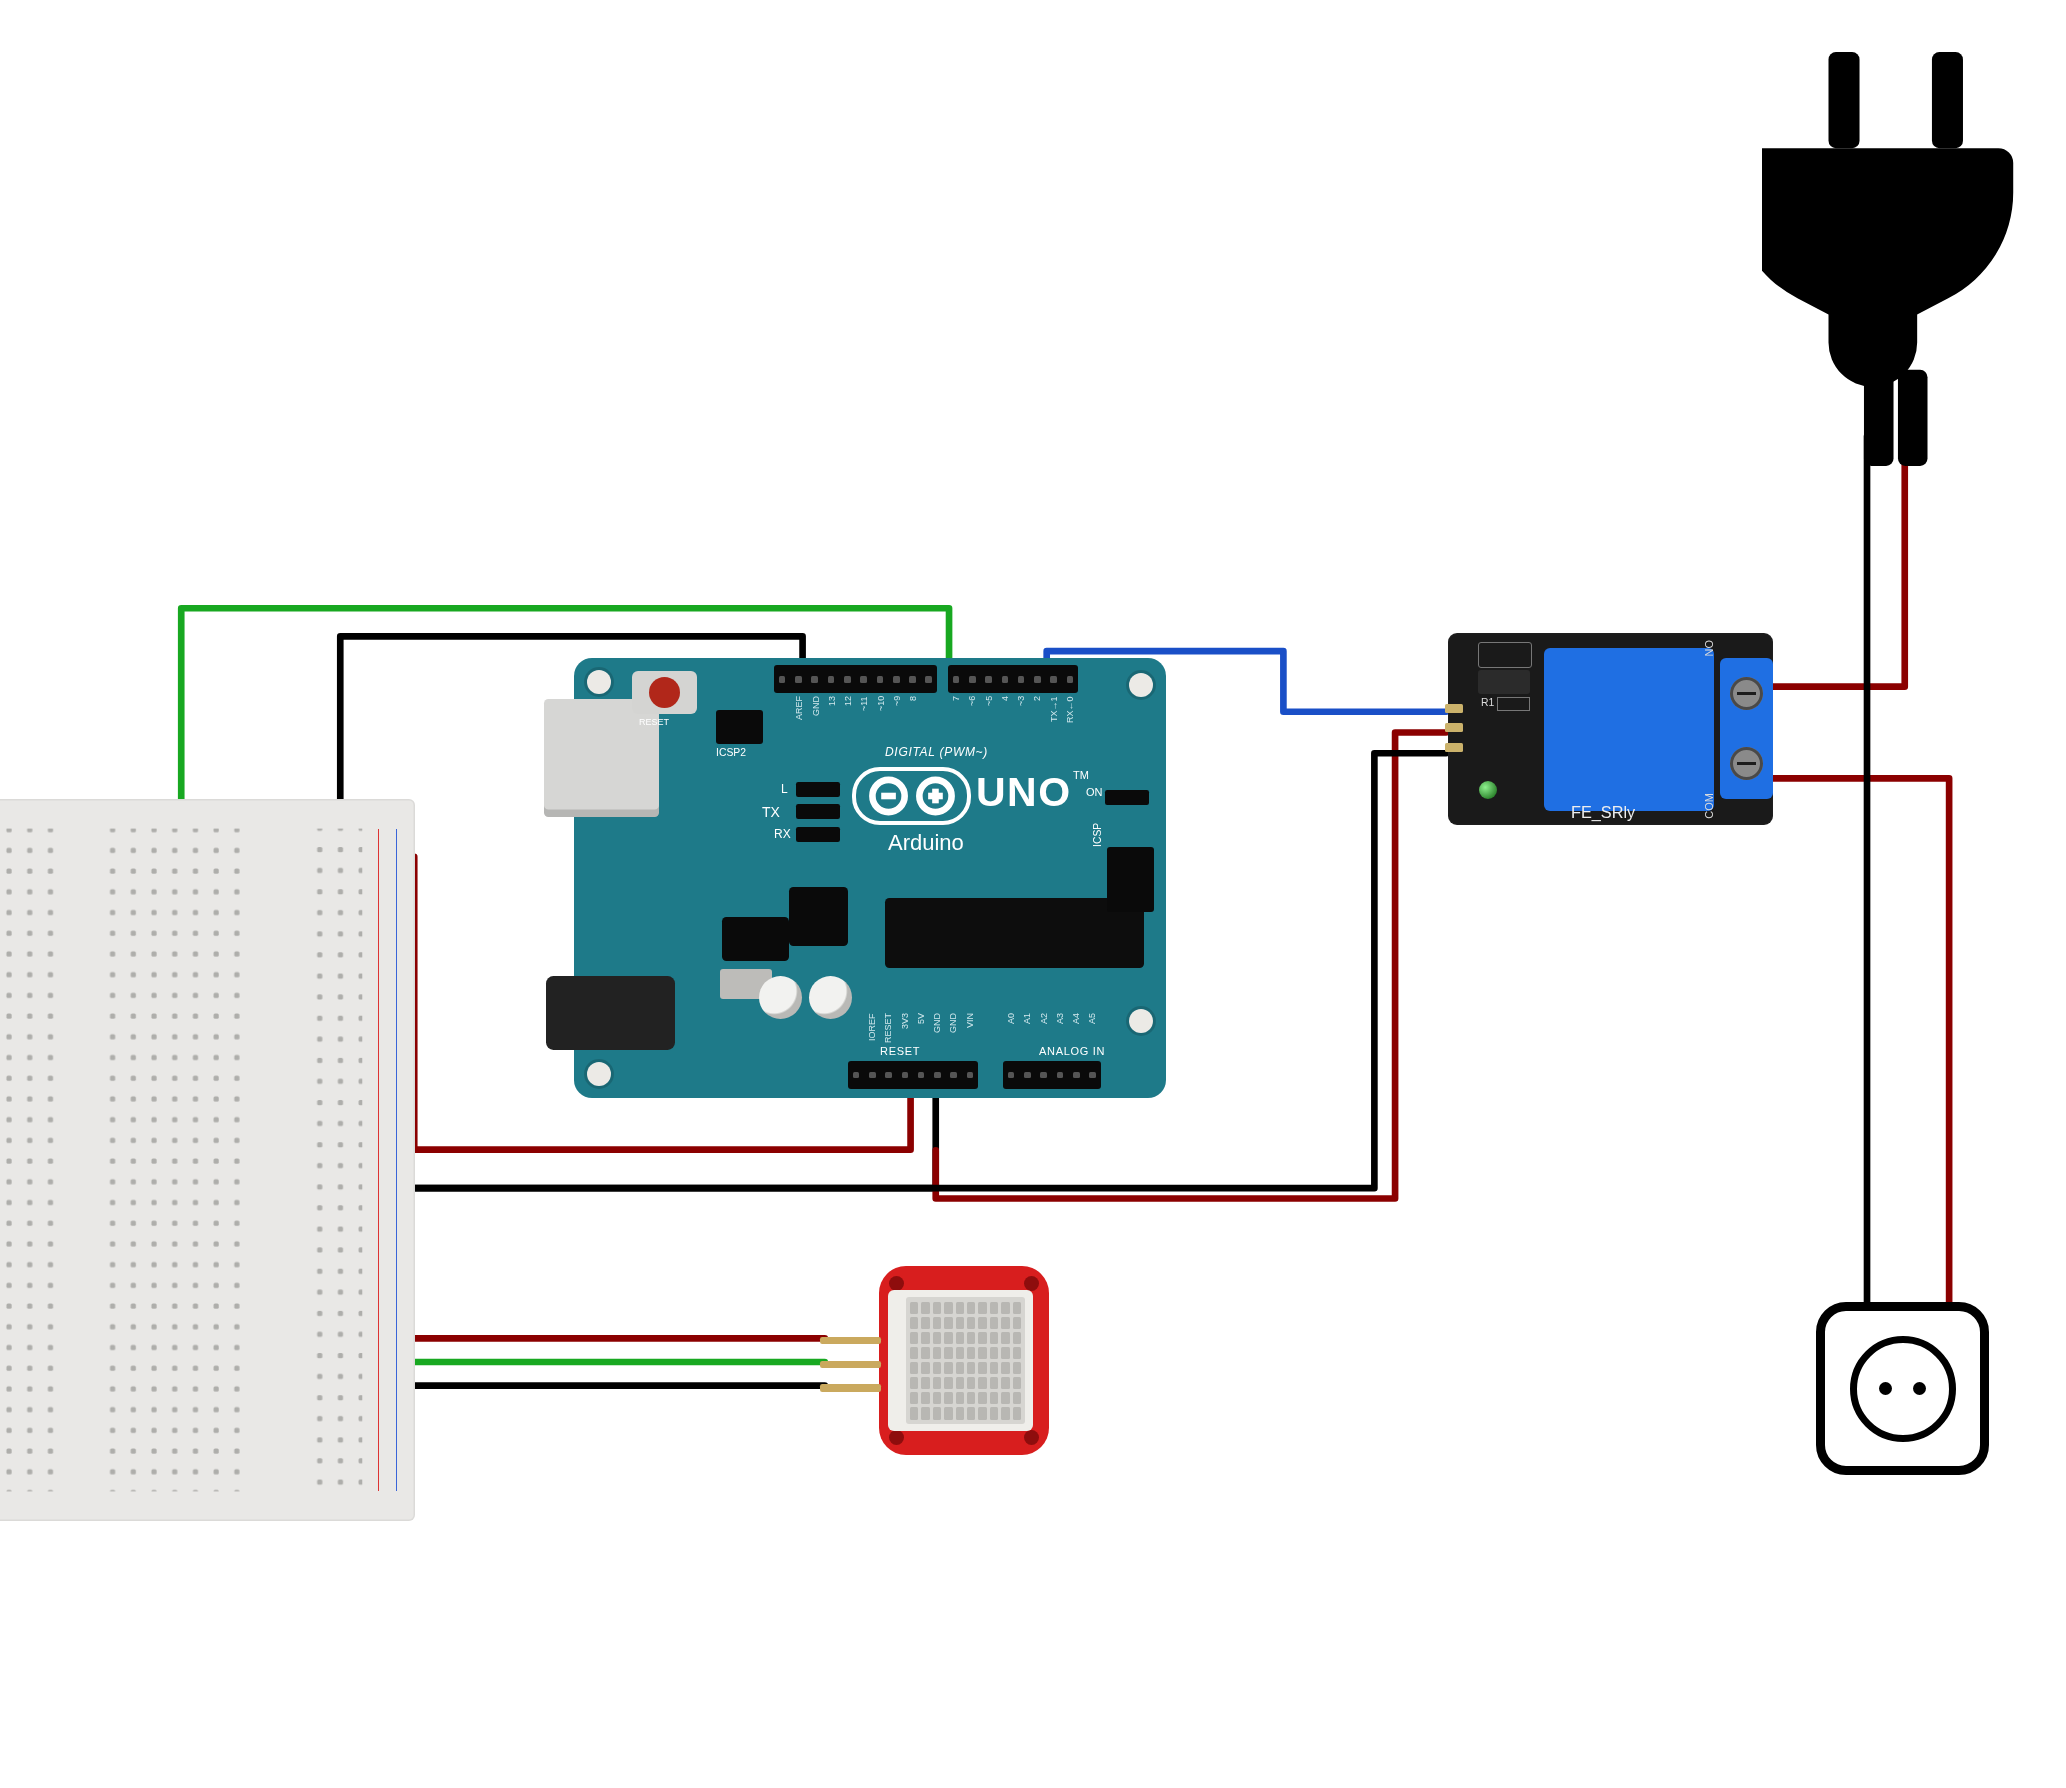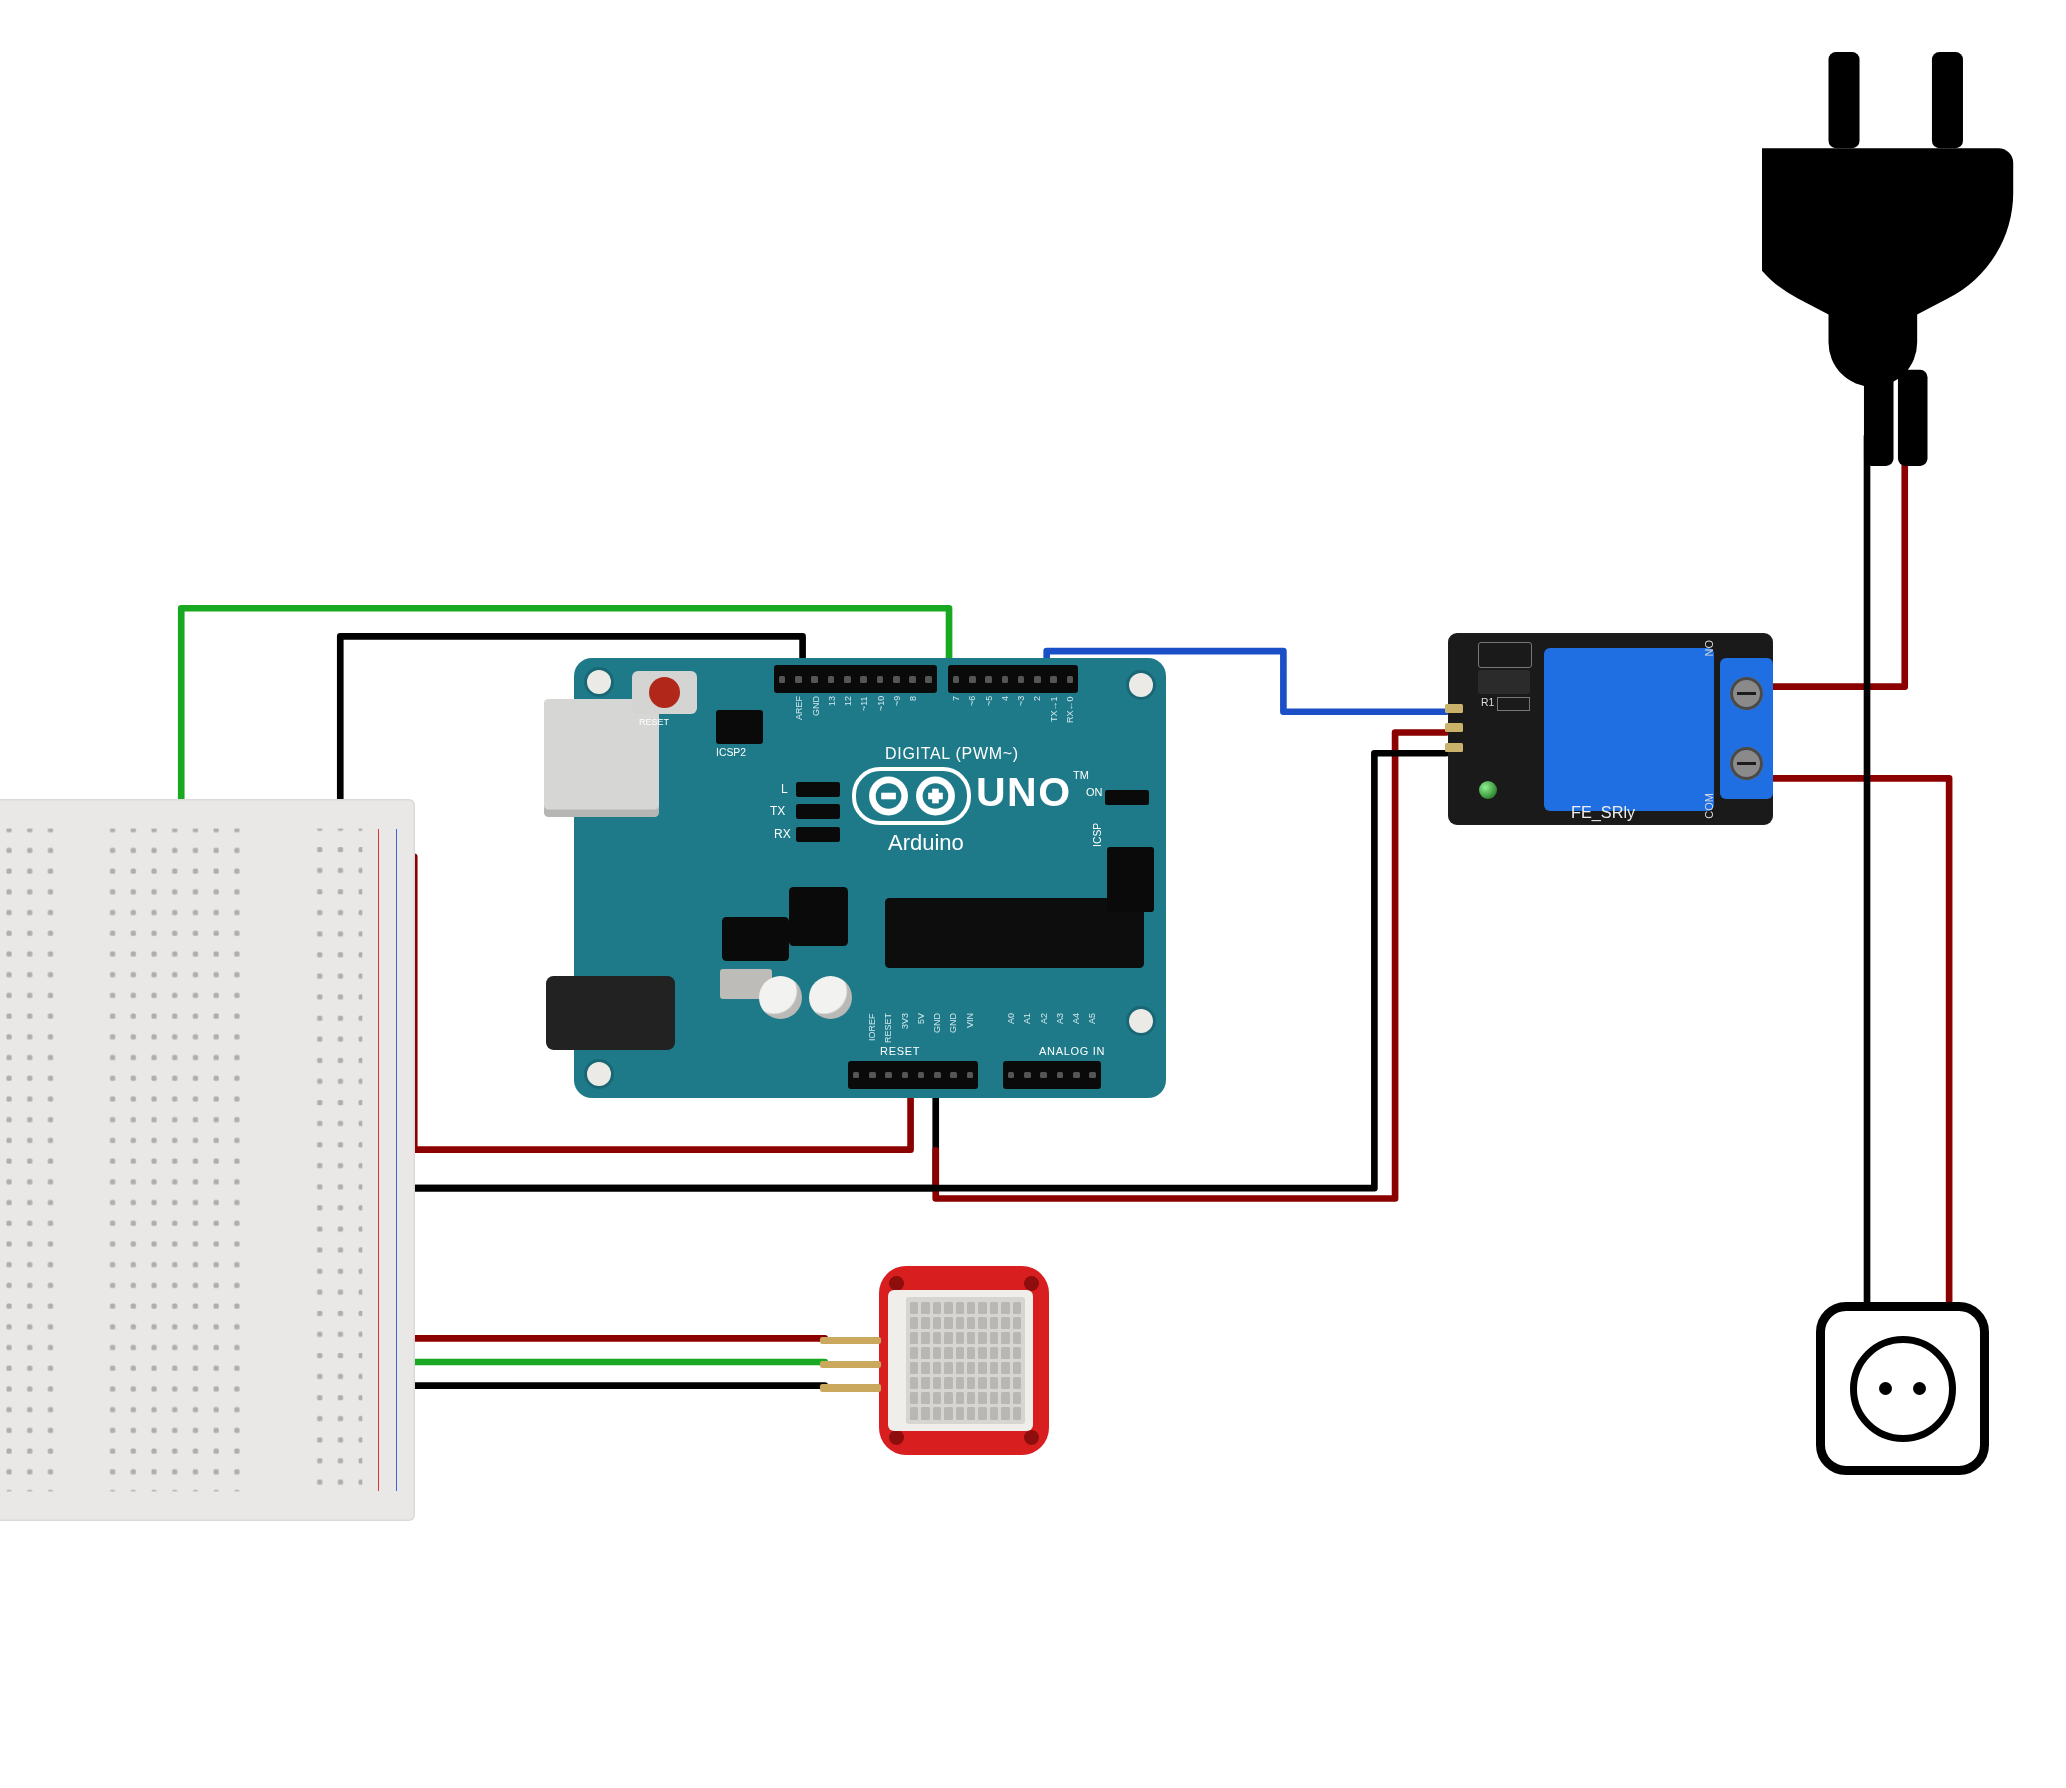--- a/index.html
+++ b/index.html
@@ -257,25 +257,25 @@
     <div class="pinlabel-row" style="left:374px;top:38px;">
       <span class="pinlabel">7</span>
       <span class="pinlabel">~6</span>
       <span class="pinlabel">~5</span>
       <span class="pinlabel">4</span>
       <span class="pinlabel">~3</span>
       <span class="pinlabel">2</span>
       <span class="pinlabel">TX→1</span>
       <span class="pinlabel">RX←0</span>
     </div>
-    <div class="t" style="left:311px;top:87px;font-size:16px;letter-spacing:0.7px;">DIGITAL (PWM~)</div>
+    <div class="t" style="left:311px;top:87px;font-size:12px;letter-spacing:0.7px;font-style:italic;">DIGITAL (PWM~)</div>
 
     <div style="position:absolute;left:222px;top:124px;width:44px;height:15px;background:#0a0a0a;border-radius:2.2px;"></div>
     <div class="t" style="left:207px;top:124px;font-size:12px;">L</div>
-    <div class="t" style="left:188px;top:146px;font-size:12px;margin-left:8px;">TX</div>
+    <div class="t" style="left:188px;top:146px;font-size:14px;">TX</div>
     <div style="position:absolute;left:222px;top:146px;width:44px;height:15px;background:#0a0a0a;border-radius:2.2px;"></div>
     <div class="t" style="left:200px;top:169px;font-size:12px;">RX</div>
     <div style="position:absolute;left:222px;top:169px;width:44px;height:15px;background:#0a0a0a;border-radius:2.2px;"></div>
     <div style="position:absolute;left:531px;top:132px;width:44px;height:15px;background:#0a0a0a;border-radius:2.2px;"></div>
     <div class="t" style="left:512px;top:128px;font-size:11px;">ON</div>
 
     <div class="t" style="left:278px;top:109px;font-size:53px;border:4.4px solid #fff;border-radius:28px;width:111px;height:50px;display:flex;align-items:center;justify-content:center;">
       <svg width="104" height="44" viewBox="0 0 140 60">
           <g fill="none" stroke="#fff" stroke-width="9">
         <circle cx="38" cy="30" r="22"></circle>

